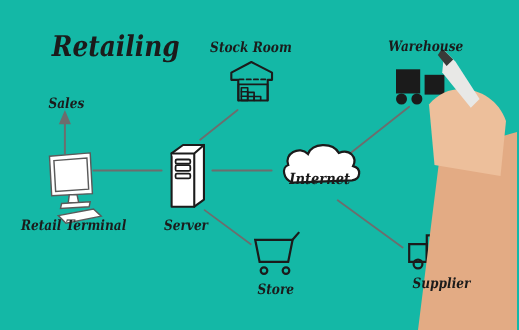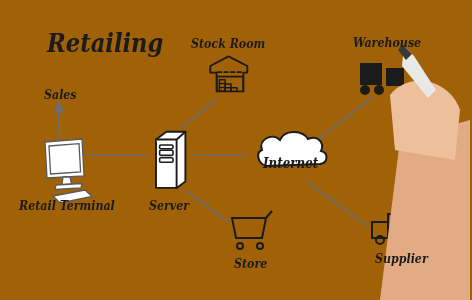--- a/index.html
+++ b/index.html
@@ -1,17 +1,17 @@
 <!DOCTYPE html>
 <html><head>
 <meta charset="utf-8">
 <style>
   html,body{margin:0;padding:0;background:#ffffff;}
   body{width:472px;height:300px;overflow:hidden;font-family:"DejaVu Serif",serif;}
-  #stage{position:relative;width:472px;height:300px;background:#a16207;}
+  #stage{position:relative;width:472px;height:300px;background:#14b8a6;}
   .lbl{position:absolute;font-family:"DejaVu Serif",serif;font-style:italic;font-weight:bold;color:#1b1b1b;white-space:nowrap;transform-origin:left top;font-size:13px;transform:scaleX(0.85);}
   #title{font-size:26px;left:47px;top:28px;transform:scaleX(0.87);}
   svg.layer{position:absolute;left:0;top:0;pointer-events:none;}
 </style>
 </head>
 <body>
 
 <div id="stage">
 
   <svg class="layer" width="472" height="300" viewBox="0 0 472 300">

